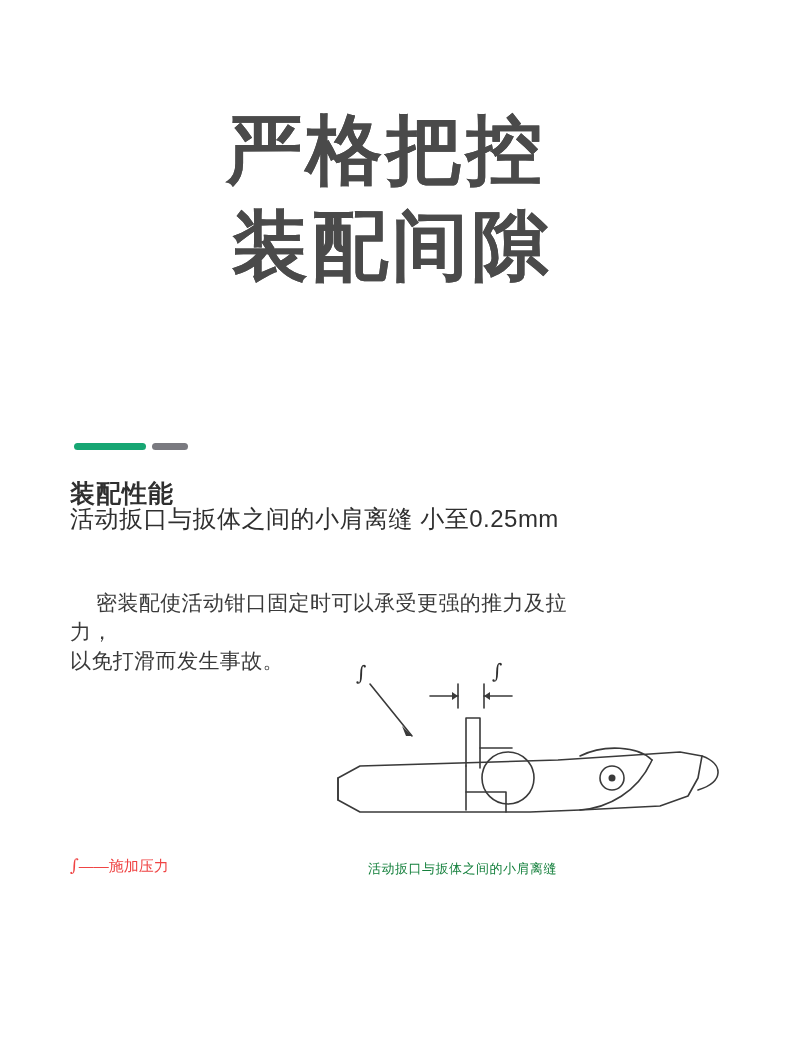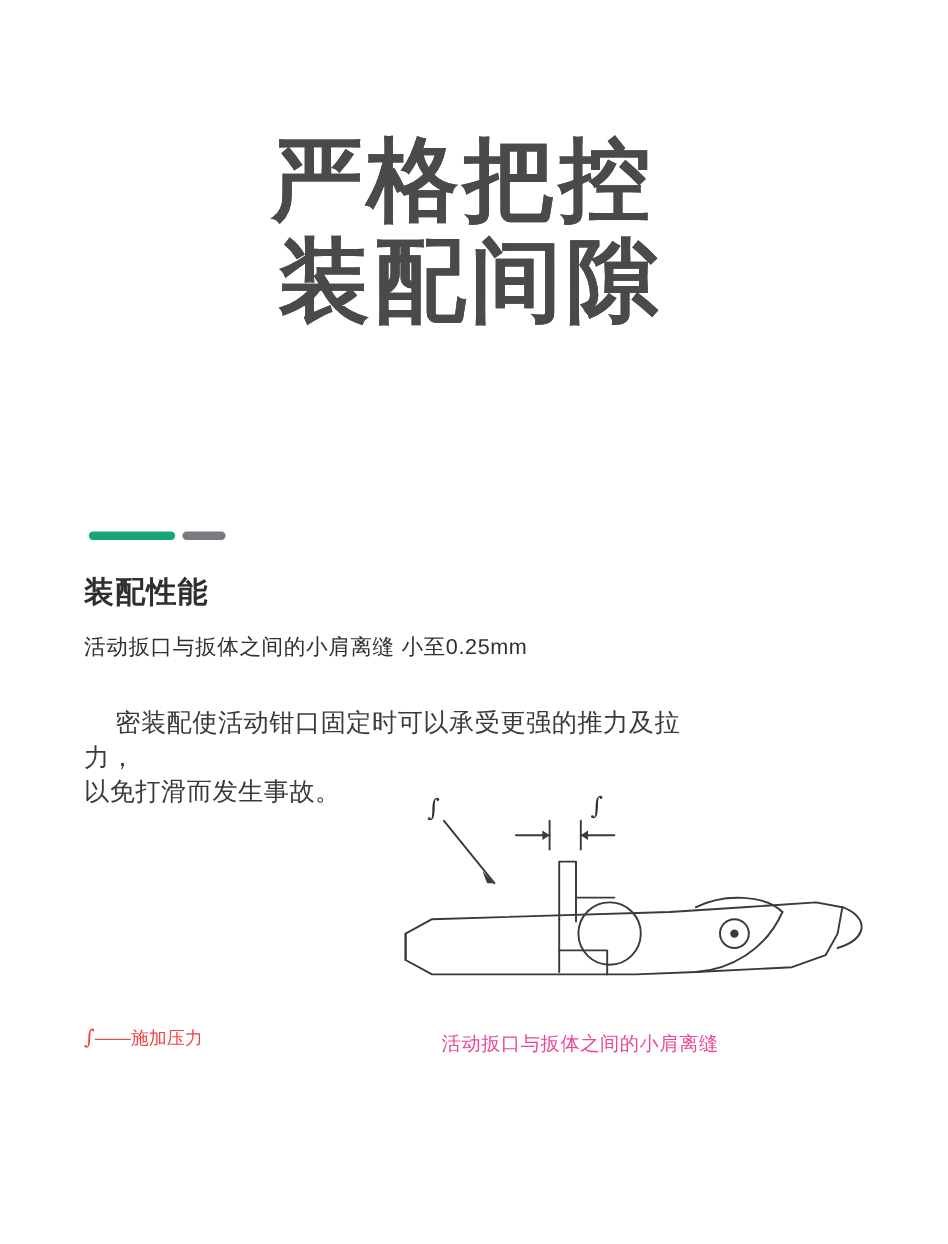--- a/index.html
+++ b/index.html
@@ -31,21 +31,21 @@
     line-height: 84px;
     letter-spacing: 4px;
     color: #4a4a4a;
     background: linear-gradient(180deg, #5a5a5a 0%, #3d3d3d 45%, #6e6e6e 100%);
     -webkit-background-clip: text;
     background-clip: text;
     color: transparent;
     text-shadow: 0 0 0 #4a4a4a;
   }
   .hero-line.l2 {
-    margin-top: 0;
+    margin-top: 12px;
     padding-left: 12px;
   }
 
   
   .bars {
     position: absolute;
     top: 443px;
     left: 74px;
     display: flex;
     align-items: center;
@@ -68,23 +68,23 @@
     top: 477px;
     left: 70px;
     font-size: 25px;
     font-weight: bold;
     color: #2f2f2f;
     letter-spacing: 1px;
     text-align: center;
   }
   .sec-sub {
     position: absolute;
-    top: 527px;
-    left: 70px;
-    font-size: 18px;
+    top: 503px;
+    left: 70px;
+    font-size: 24px;
     color: #2f2f2f;
     letter-spacing: 0.5px;
     white-space: nowrap;
   }
 
   
   .body-copy {
     position: absolute;
     top: 588px;
     left: 70px;
@@ -122,22 +122,22 @@
   }
   .cap-left .sym {
     font-family: "DejaVu Serif", serif;
     font-style: italic;
     font-size: 17px;
   }
   .cap-center {
     position: absolute;
     top: 860px;
     left: 368px;
-    font-size: 16px;
-    color: #ec4899;
+    font-size: 13px;
+    color: #15803d;
     white-space: nowrap;
     letter-spacing: 0.5px;
   }
 </style>
 </head>
 <body>
 
 <div class="hero">
   <div class="hero-line l1">严格把控</div>
   <div class="hero-line l2">装配间隙</div>

